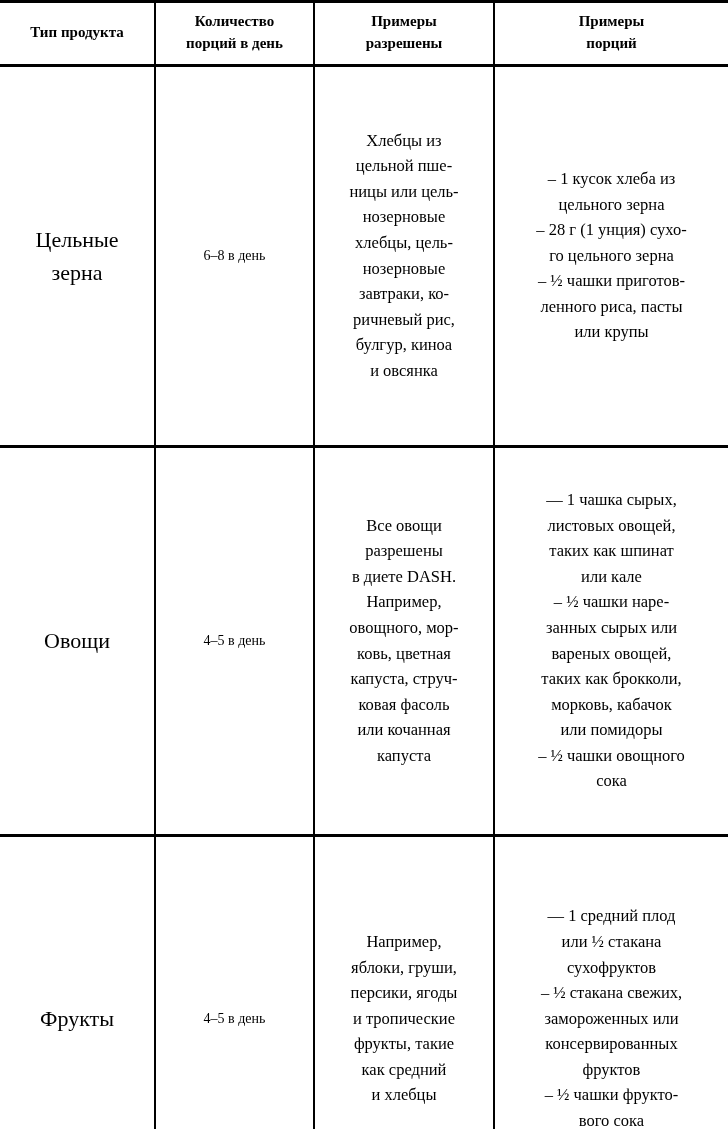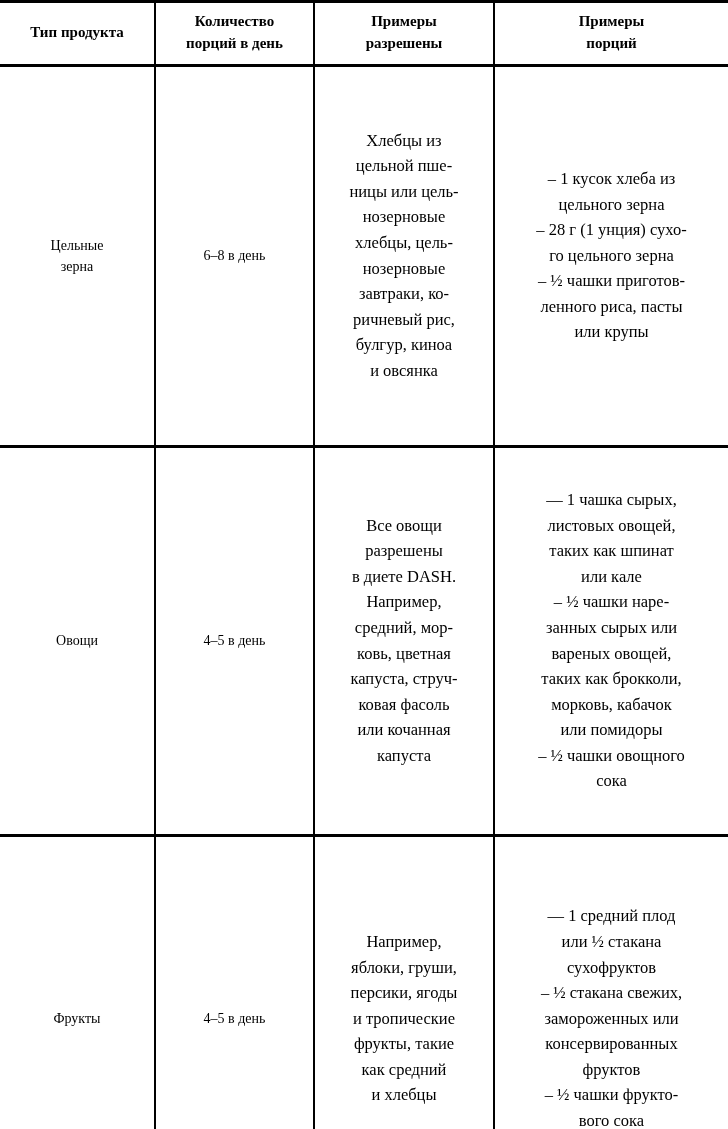--- a/index.html
+++ b/index.html
@@ -54,21 +54,21 @@
     vertical-align: middle;
     padding: 14px 9px;
     border-right: 2px solid #000;
   }
   tbody td:last-child { border-right: none; }
 
   tbody tr + tr td {
     border-top: 3px solid #000;
   }
 
-  td.col-type   { font-size: 14px; line-height: 1.5; }
+  td.col-type   { font-size: 22px; line-height: 1.5; }
   td.col-amount { font-size: 14px; white-space: nowrap; }
   td.col-foods  { font-size: 16.5px; line-height: 1.55; text-align: center; }
   td.col-serv   { font-size: 16.5px; line-height: 1.55; }
 
   .cell-lines { display: block; }
   .cell-lines .ln { display: block; white-space: pre; }
 
   .row-grains  td { height: 350px; }
   .row-veg     td { height: 358px; }
   .row-fruit   td { height: 336px; }
@@ -160,21 +160,21 @@
             <span class="cell-lines">
               <span class="ln">4–5 в день</span>
             </span>
           </td>
         <td class="col-foods">
             <span class="cell-lines">
               <span class="ln">Все овощи</span>
               <span class="ln">разрешены</span>
               <span class="ln">в диете DASH.</span>
               <span class="ln">Например,</span>
-              <span class="ln">средний, мор-</span>
+              <span class="ln">овощного, мор-</span>
               <span class="ln">ковь, цветная</span>
               <span class="ln">капуста, струч-</span>
               <span class="ln">ковая фасоль</span>
               <span class="ln">или кочанная</span>
               <span class="ln">капуста</span>
             </span>
           </td>
         <td class="col-serv">
             <span class="cell-lines">
               <span class="ln">— 1 чашка сырых,</span>

